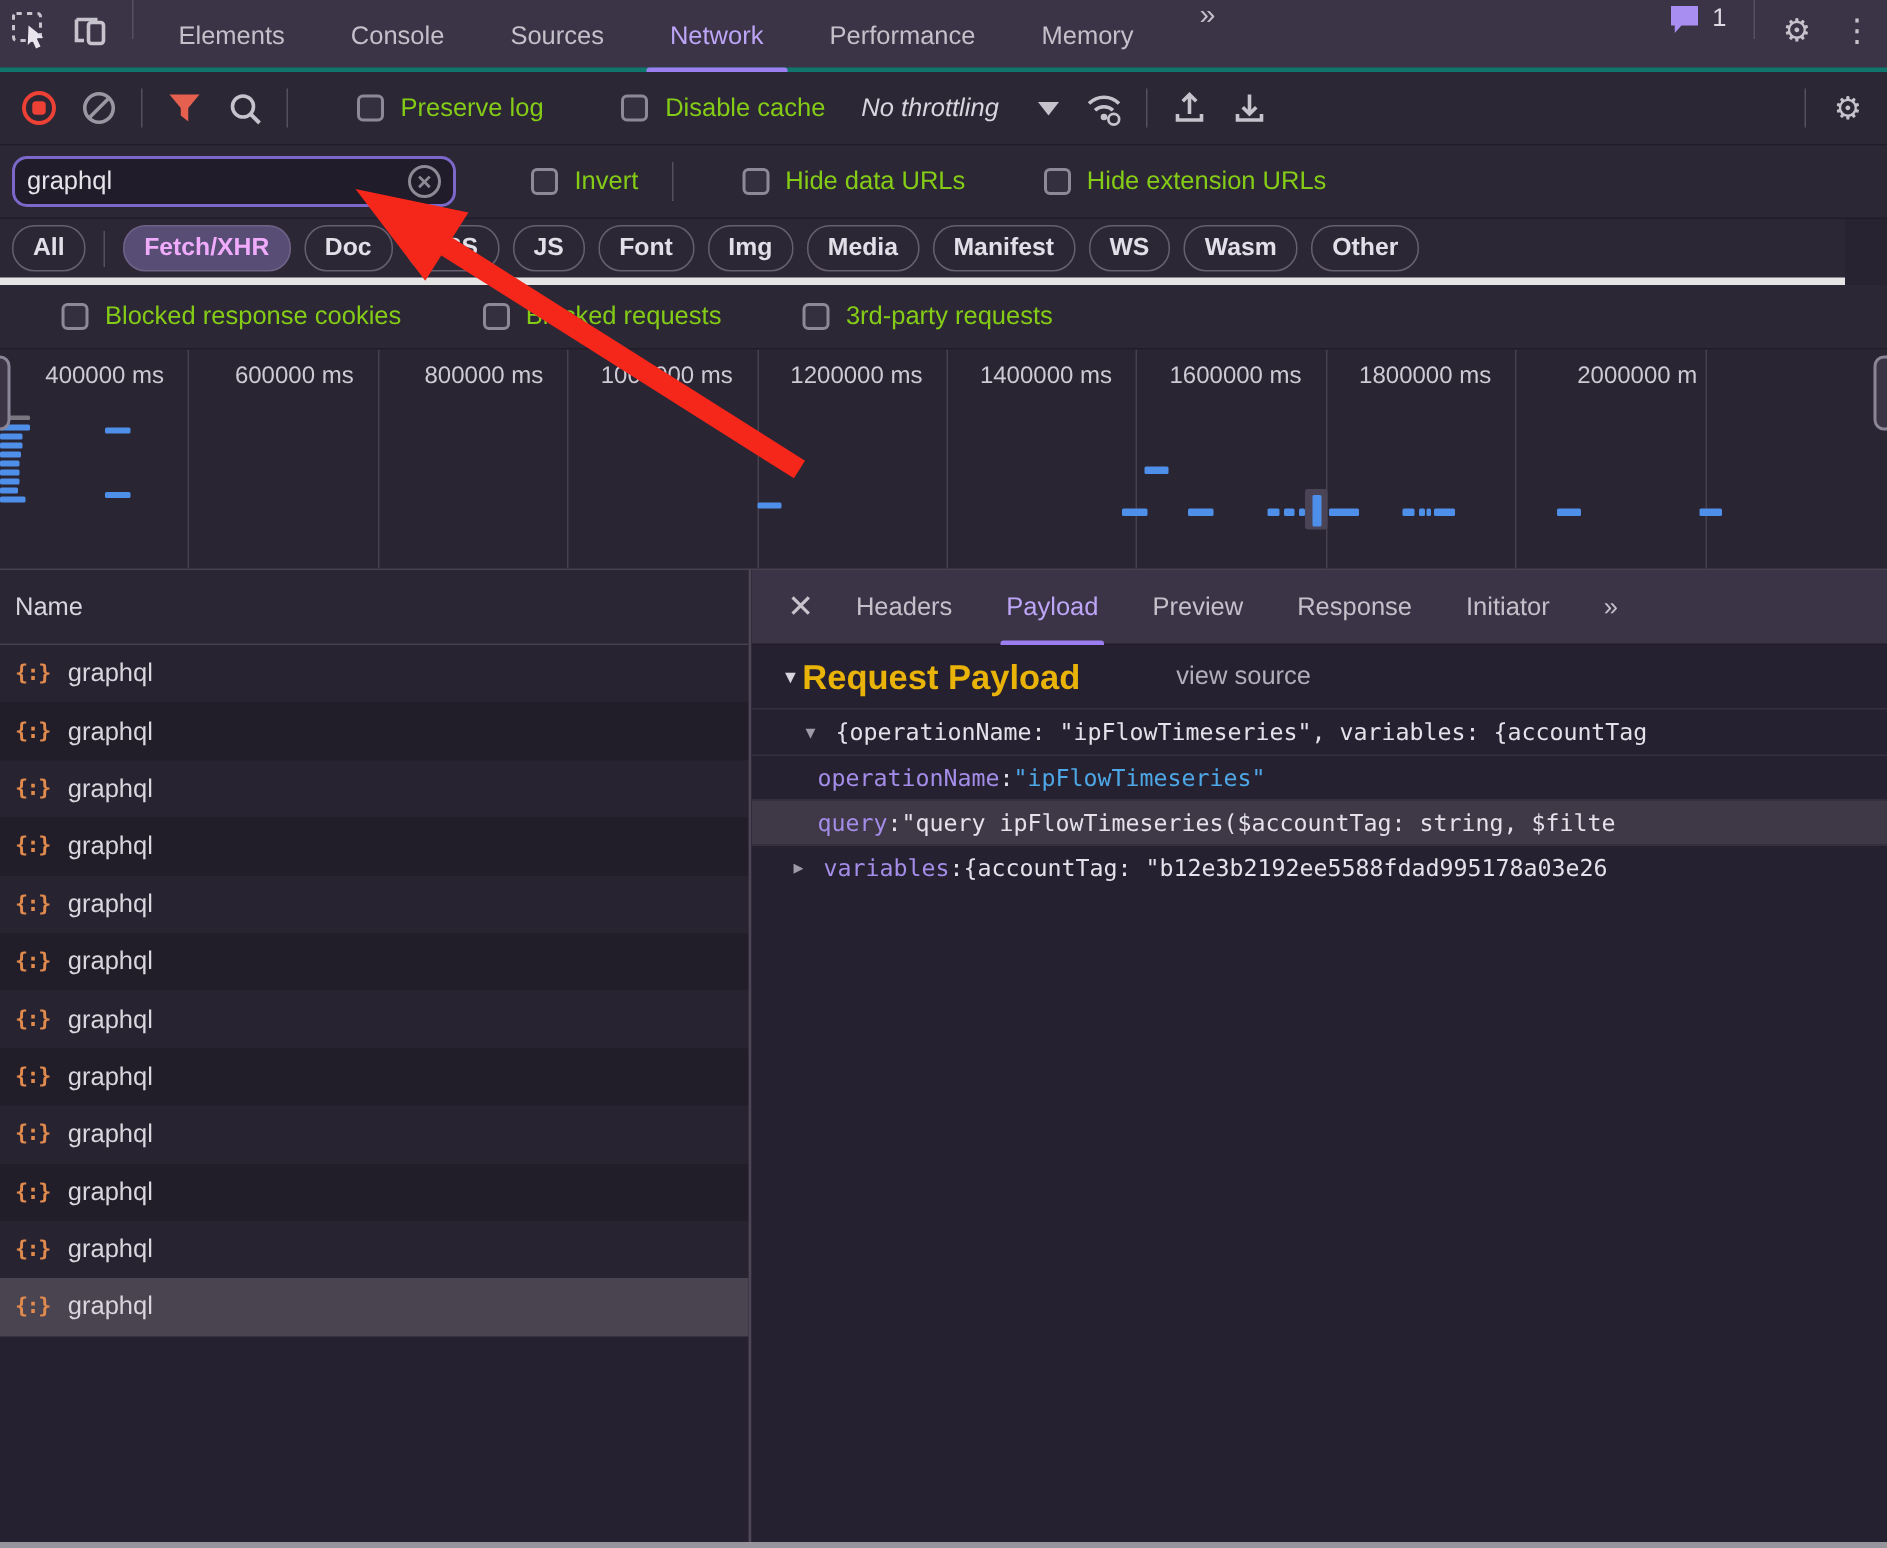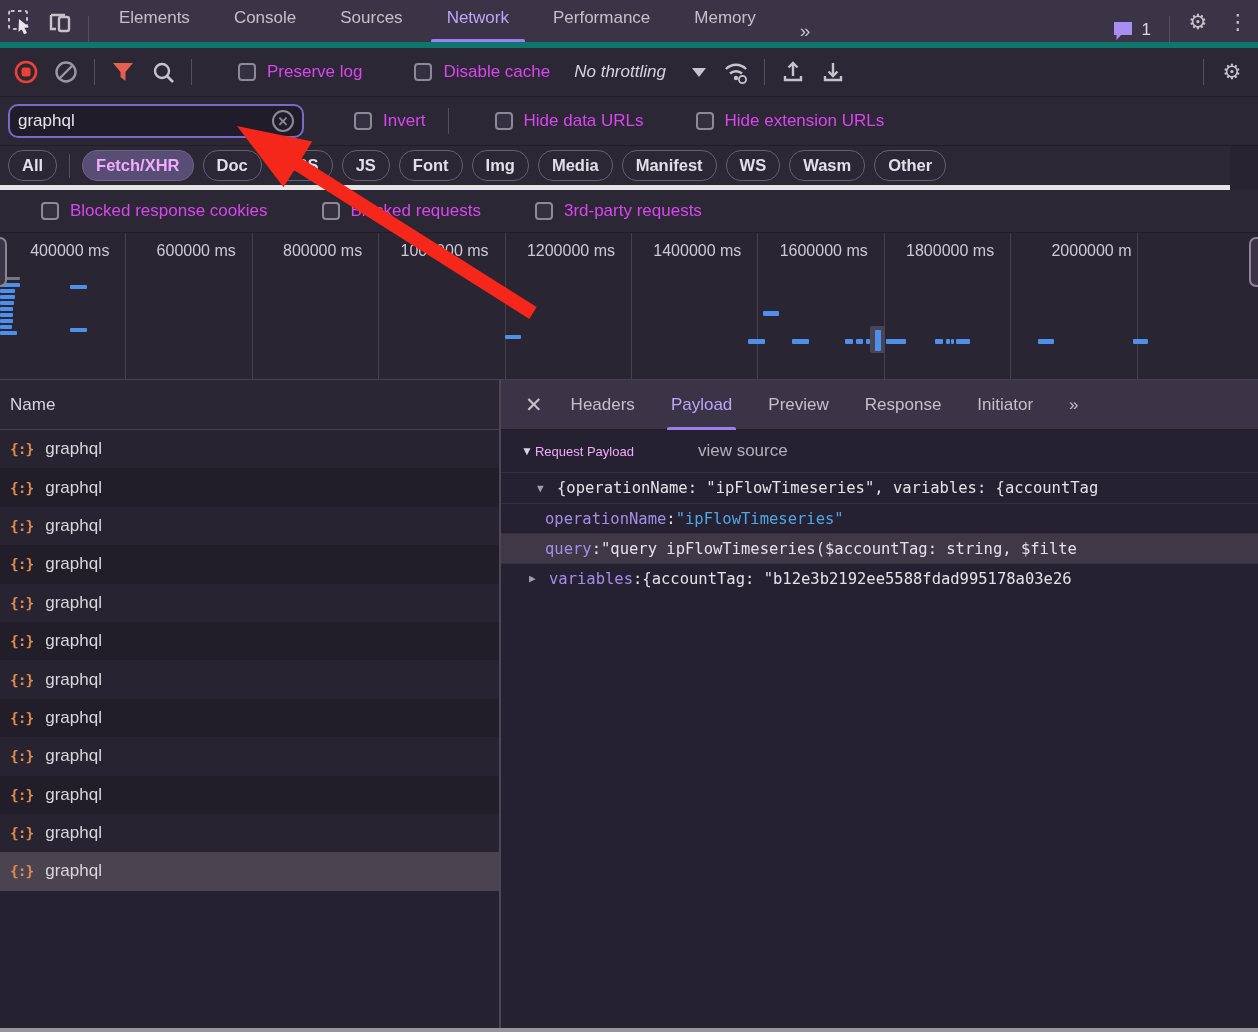--- a/index.html
+++ b/index.html
@@ -3,22 +3,22 @@
 <meta charset="utf-8">
 <style>
   * { margin:0; padding:0; box-sizing:border-box; }
   html,body { width:1258px; height:1032px; background:#282330; overflow:hidden;
               font-family:"Liberation Sans", sans-serif; }
   .abs { position:absolute; }
   #app { position:relative; width:1258px; height:1032px; background:#282330; }
 
   
   .topbar { position:absolute; top:0; left:0; width:1258px; height:48px;
-            background:#3b3447; display:flex; align-items:flex-end;
-            border-bottom:6px solid #0f766e; }
+            background:#3b3447; display:flex; align-items:flex-start;
+            border-bottom:3px solid #0f766e; }
   .icon-btn { display:inline-flex; align-items:center; justify-content:center;
               width:40px; height:40px; color:#c6c3cd; cursor:pointer; flex:0 0 auto; }
   .vsep { width:1px; height:26px; background:#55505e; margin:0 8px; flex:0 0 auto; }
   .main-tabs { display:flex; align-items:stretch; height:48px; }
   .main-tab { display:flex; align-items:center; padding:0 22px; font-size:17px;
               color:#c3c0ca; position:relative; cursor:pointer; white-space:nowrap; }
   .main-tab.selected { color:#bda6f7; }
   .main-tab.selected::after { content:""; position:absolute; left:6px; right:6px;
               bottom:0; height:3px; background:#9b7ff0; border-radius:2px 2px 0 0; }
   .chev { font-size:19px; color:#c3c0ca; letter-spacing:-2px; }
@@ -27,21 +27,21 @@
             font-size:17px; cursor:pointer; padding:0 10px; }
   .glyph { font-family:"DejaVu Sans", sans-serif; font-size:21px; color:#c6c3cd; }
 
   
   .nettools { position:absolute; top:48px; left:0; width:1258px; height:49px;
               background:#2c2735; display:flex; align-items:center; padding:0 6px;
               border-bottom:1px solid #211d28; }
   .cb { width:18px; height:18px; border:2px solid #8d8997; border-radius:4px;
         background:#343040; display:inline-block; flex:0 0 auto; }
   .cb-item { display:flex; align-items:center; gap:11px; font-size:17px;
-             color:#d946ef; margin:0 14px; cursor:pointer; white-space:nowrap;padding-left:24px; }
+             color:#84cc16; margin:0 14px; cursor:pointer; white-space:nowrap;padding-left:24px; }
   .throttle { display:flex; align-items:center; gap:26px; font-size:17px;
               color:#d8d5de; margin:0 10px; cursor:pointer;font-style:italic; }
   .caret-down { width:0; height:0; border-left:7px solid transparent;
                 border-right:7px solid transparent; border-top:9px solid #c6c3cd; }
 
   
   .filterbar { position:absolute; top:97px; left:0; width:1258px; height:49px;
                background:#2c2735; display:flex; align-items:center; padding:0 8px;
                border-bottom:1px solid #211d28; }
   .filter-box { width:296px; height:34px; background:#201c29; border:2px solid #7b68c8;
@@ -105,21 +105,21 @@
   .dtab { display:flex; align-items:center; height:50px; padding:0 18px;
           font-size:17px; color:#c3c0ca; position:relative; cursor:pointer; }
   .dtab.selected { color:#bda6f7; }
   .dtab.selected::after { content:""; position:absolute; left:14px; right:14px;
           bottom:0; height:3px; background:#9b7ff0; border-radius:2px 2px 0 0; }
 
   .payload { flex:1; overflow:hidden; font-family:"DejaVu Sans Mono", monospace;
              font-size:15.5px; white-space:nowrap; }
   .pl-head { display:flex; align-items:center; height:42px; padding:0 0 0 20px;
              font-family:"Liberation Sans",sans-serif; }
-  .pl-title { color:#f0abfc; font-weight:normal; font-size:13px; }
+  .pl-title { color:#eab308; font-weight:bold; font-size:23px; }
   .pl-tri { color:#d8d5de; font-size:12px; margin-right:2px; }
   .viewsrc { color:#b2afba; font-size:17px; margin-left:64px; cursor:pointer; }
   .pl-root { height:31px; display:flex; align-items:center; padding-left:36px;
              color:#dcd9e4; border-top:1px solid #352f3e; }
   .tree-tri { color:#9f9caa; font-size:11px; width:20px; flex:0 0 auto; }
   .pl-row { height:30px; display:flex; align-items:center; padding-left:44px;
             border-top:1px solid #352f3e; }
   .pl-row.hl { background:#3e3847; }
   .k { color:#a48de8; }
   .pn { color:#e4e1ea; }

